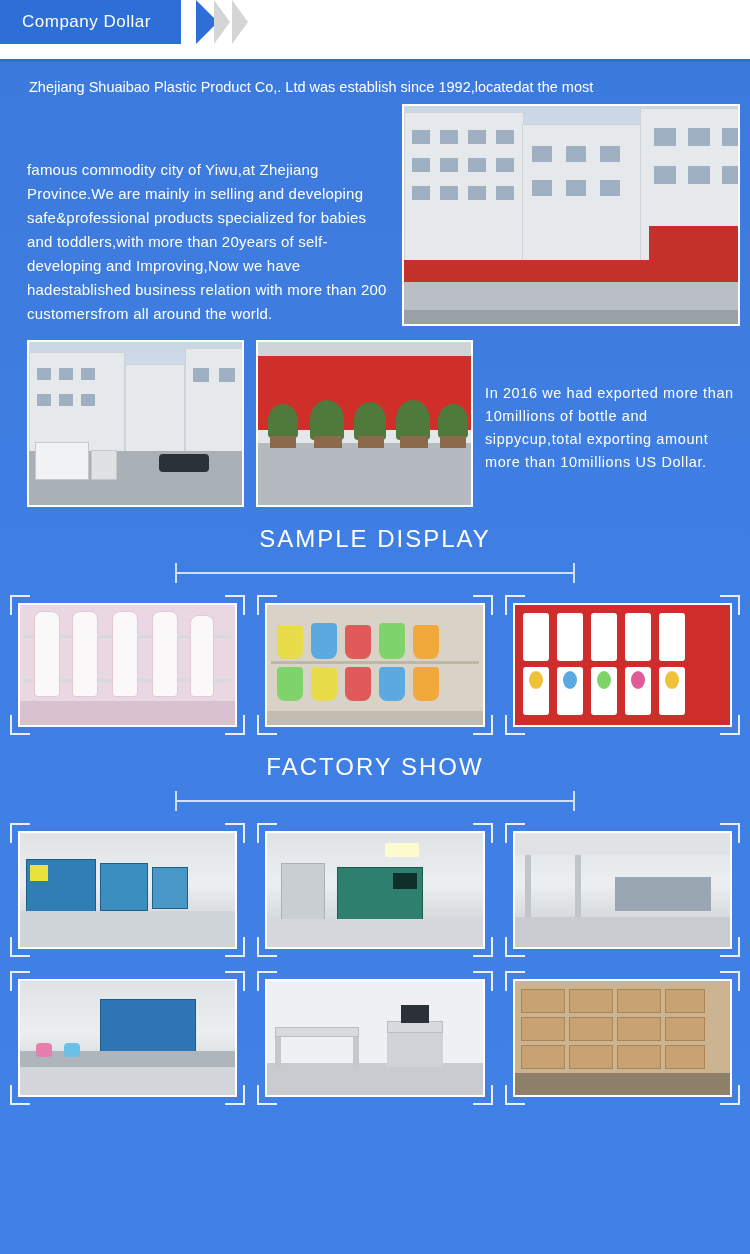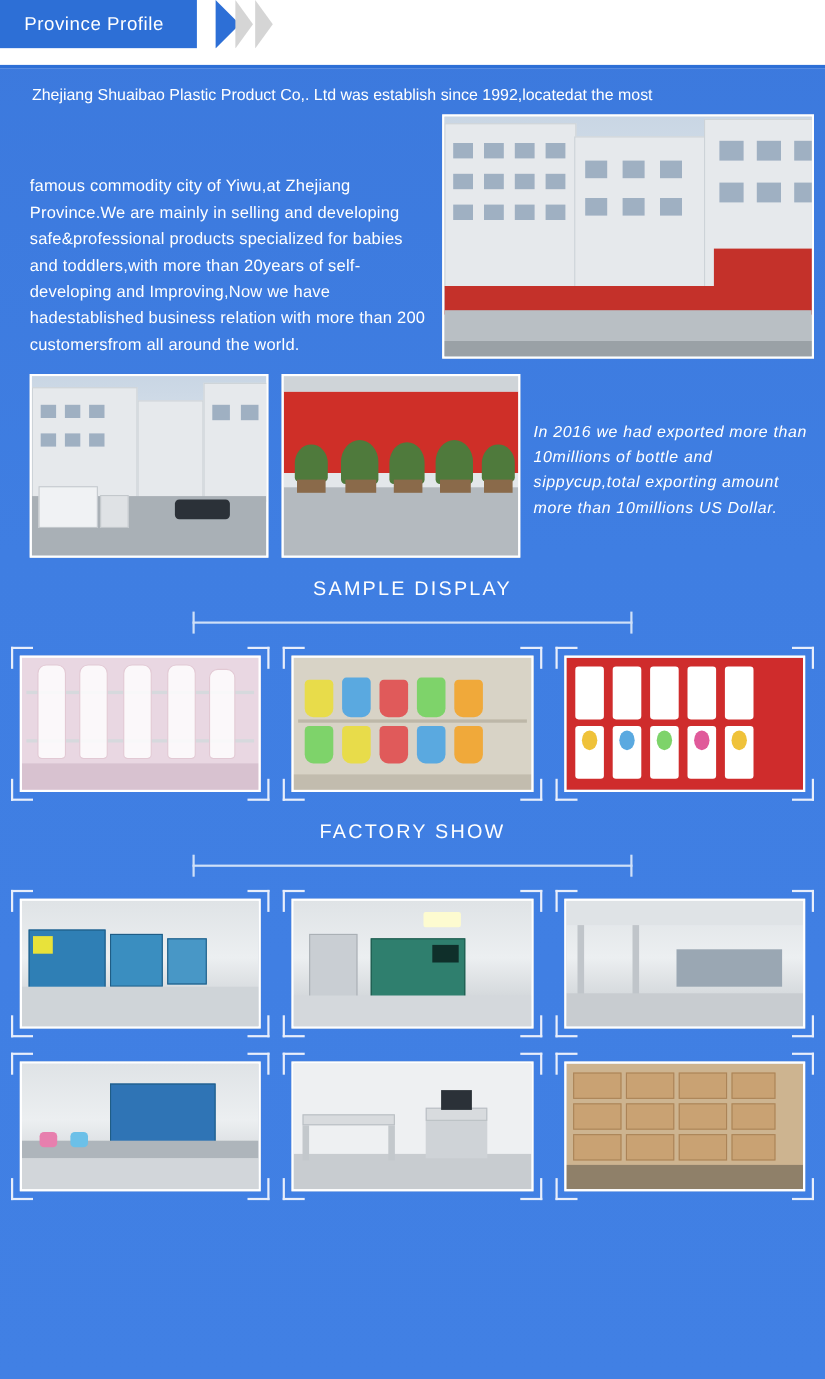--- a/index.html
+++ b/index.html
@@ -68,21 +68,21 @@
 
   
   .sec-title-row {
     display: flex;
     align-items: center;
     justify-content: center;
     margin: 14px 0 6px;
   }
   .sec-title {
     color: #fff;
-    font-size: 18px;
+    font-size: 24px;
     letter-spacing: 2px;
     text-align: center;
     padding: 4px 22px;
   }
   .about-title-wrap {
     position: relative;
     width: 220px;
     margin: 16px auto 4px;
     text-align: center;
   }
@@ -154,21 +154,20 @@
   }
   .ph-main {
     width: 345px;
     height: 222px;
   }
   .row2 {
     display: flex;
     gap: 12px;
     margin-top: 14px;
     align-items: flex-start;
-    font-style: italic;
   }
   .ph-b {
     width: 217px;
     height: 167px;
   }
   .ph-c {
     width: 217px;
     height: 167px;
   }
   .export-text {
@@ -231,21 +230,21 @@
 
   .footer-space { height: 8px; }
 </style>
 </head>
 <body>
 
 <div class="page">
 
   <div class="ribbon-wrap">
     <div class="ribbon">
-      <span>Province Profile</span>
+      <span>Company Dollar</span>
     </div>
     <div class="ribbon-arrow"></div>
     <div class="chev c1"></div>
     <div class="chev c2"></div>
     <div class="ribbon-underline"></div>
     <div class="hdr-rule"></div>
   </div>
 
 
   <div class="about-body">

